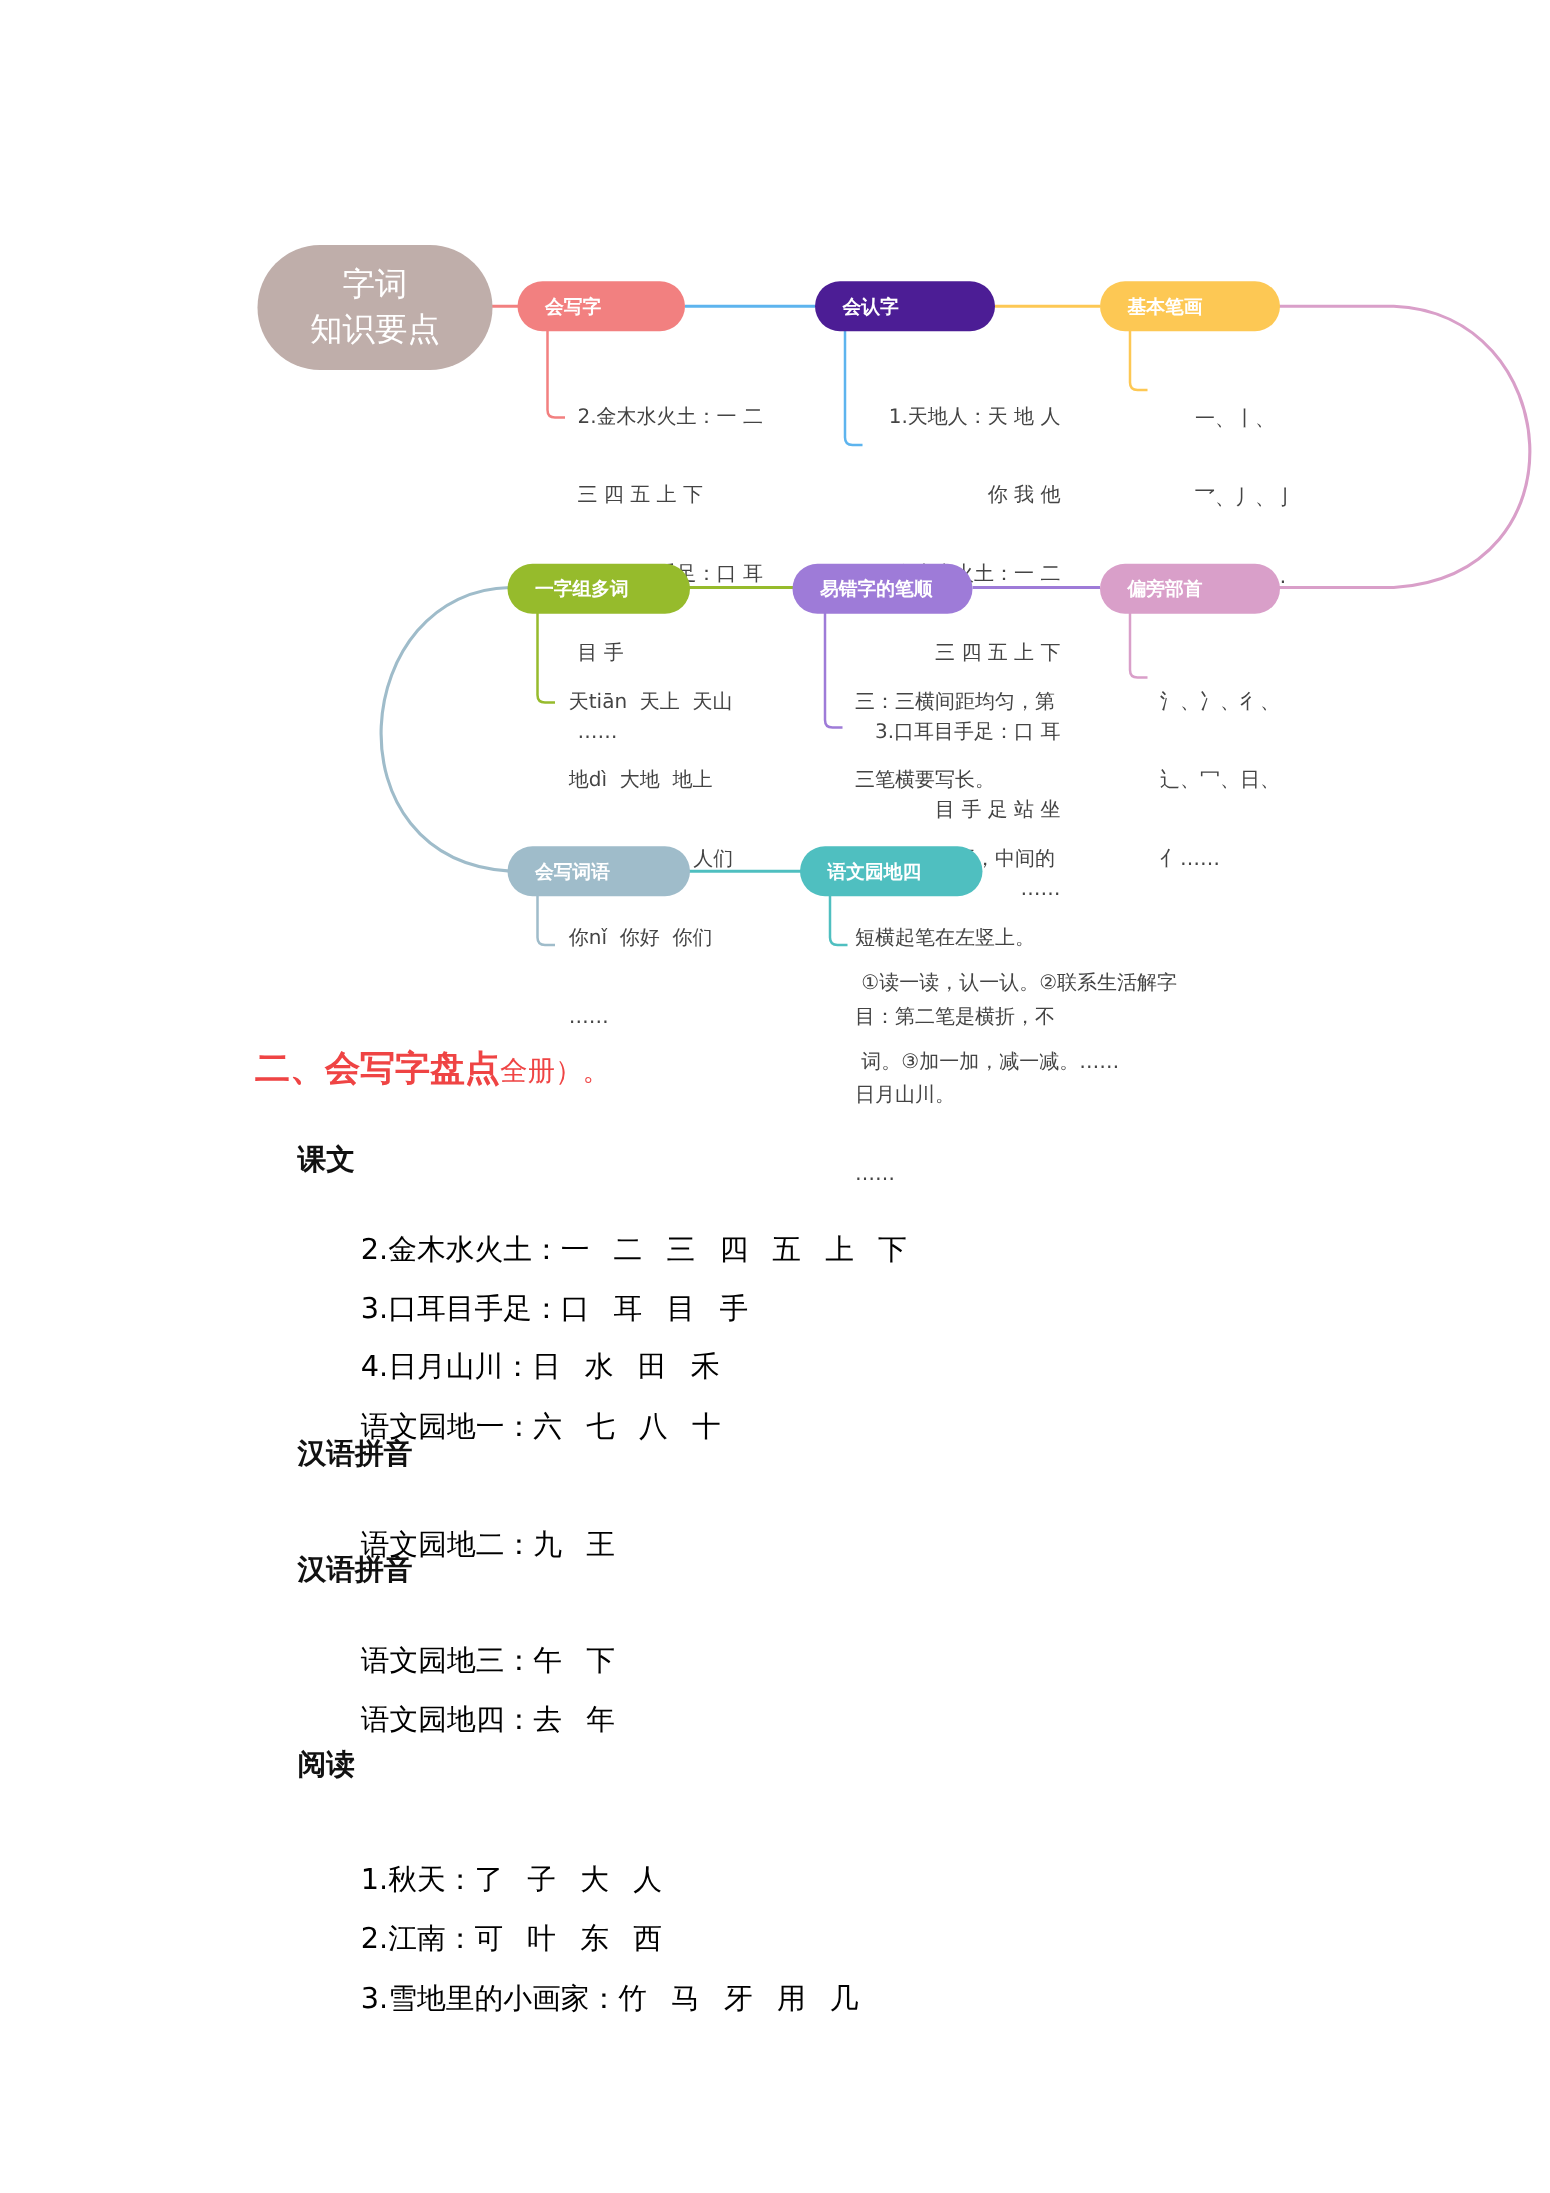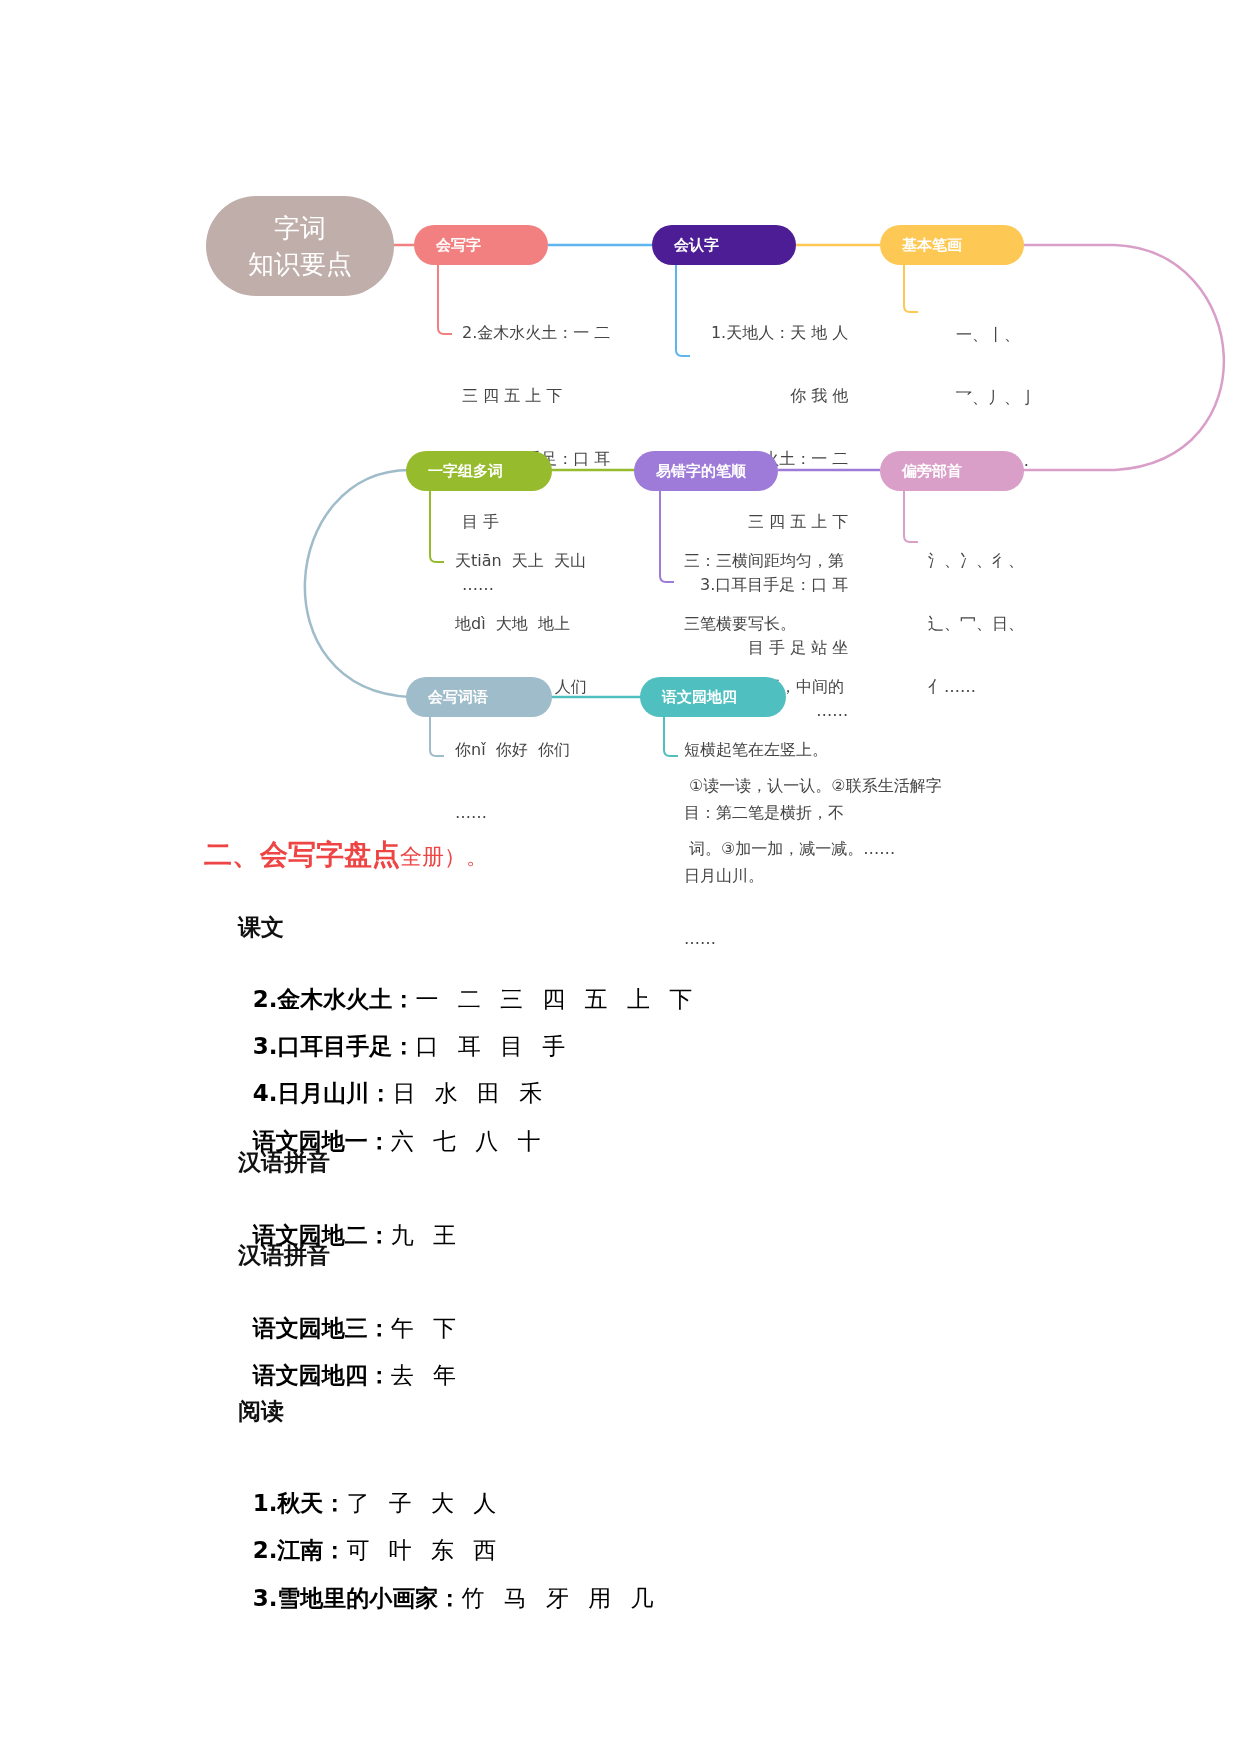--- a/index.html
+++ b/index.html
@@ -19,21 +19,21 @@
     .leaf {
       position: absolute; font-size: 16px; line-height: 21px; color: #444; white-space: pre;
     }
     .section-title {
       position: absolute; left: 204px; top: 836px; font-size: 28px; font-weight: bold; color: #ef4444;
     }
     .section-title .small { font-size: 22px; font-weight: normal; }
     .line {
       position: absolute; left: 238px; font-size: 23px; color: #000; white-space: pre;
     }
-    .line .lbl { font-weight: bold; }
+    .line .lbl { font-weight: normal; margin-left: 36px; }
     .line .chars { font-weight: normal; letter-spacing: 2px; word-spacing: 8px; }
     .sub { position: absolute; left: 238px; font-size: 23px; font-weight: bold; color: #111; }
   </style>
 </head>
 <body>
 
 <div class="mindmap">
   <svg width="1240" height="800">
 
     <line x1="392" y1="245" x2="420" y2="245" stroke="#f28080" stroke-width="2.5"></line>

